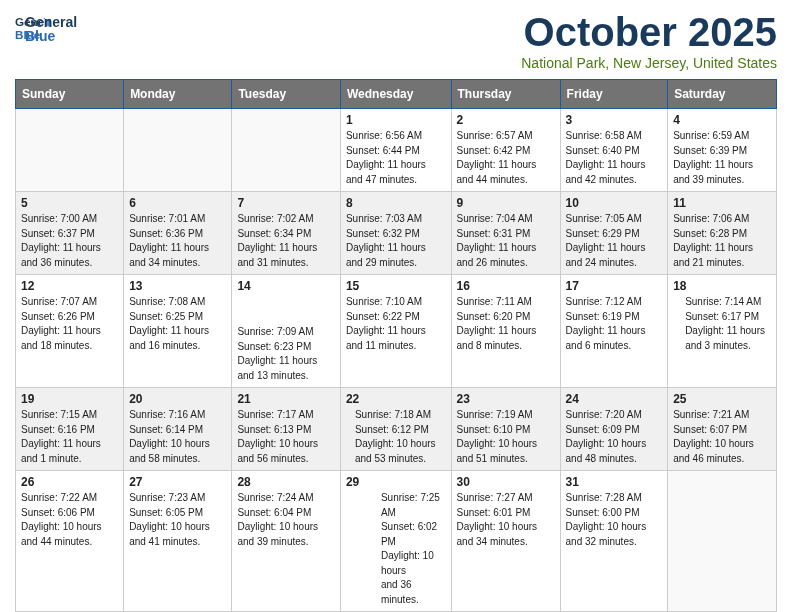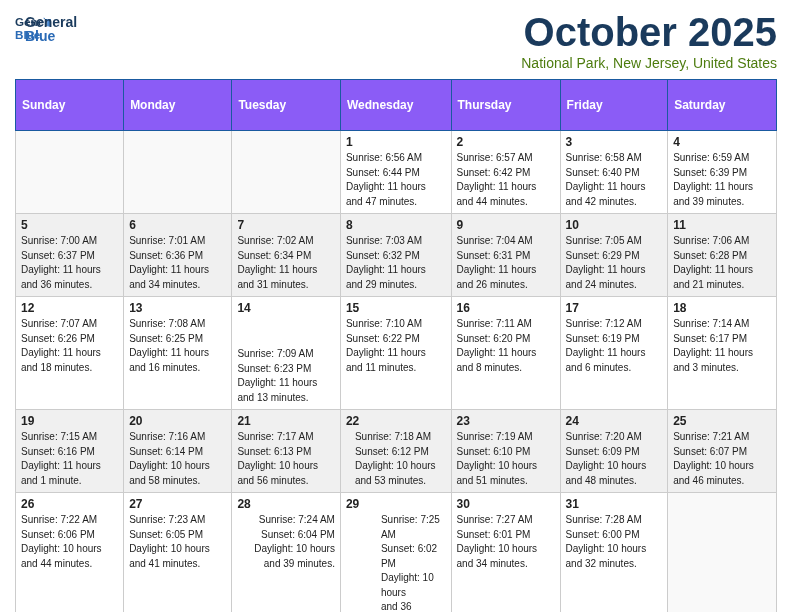--- a/index.html
+++ b/index.html
@@ -40,24 +40,24 @@
     .location {
       font-size: 14px;
       color: #4d7c0f;
     }
     .calendar {
       width: 100%;
       border-collapse: collapse;
       border: 1px solid #ccc;
     }
     .calendar th {
-      background-color: #8b5cf6;
+      background-color: #737373;
       color: #fff;
       font-size: 12px;
-      padding: 18px 6px;
+      padding: 7px 6px;
       text-align: left;
       border: 1px solid #1a5aa0;
       font-weight: bold;
     }
     .calendar td {
       vertical-align: top;
       border: 1px solid #ccc;
       padding: 4px 5px;
       font-size: 10px;
       color: #222;
@@ -241,21 +241,21 @@
           </td>
           <td>
             <span class="day-num">17</span>
             <div class="day-info" style="white-space: pre-line;">Sunrise: 7:12 AM
 Sunset: 6:19 PM
 Daylight: 11 hours
 and 6 minutes.</div>
           </td>
           <td>
             <span class="day-num">18</span>
-            <div class="day-info" style="white-space: pre-line;">Sunrise: 7:14 AM
+            <div class="day-info" style="white-space: pre-line; margin-left: 12px;">Sunrise: 7:14 AM
 Sunset: 6:17 PM
 Daylight: 11 hours
 and 3 minutes.</div>
           </td>
         </tr>
         <tr class="row-shaded">
           <td>
             <span class="day-num">19</span>
             <div class="day-info" style="white-space: pre-line;">Sunrise: 7:15 AM
 Sunset: 6:16 PM
@@ -315,21 +315,21 @@
           </td>
           <td>
             <span class="day-num">27</span>
             <div class="day-info" style="white-space: pre-line;">Sunrise: 7:23 AM
 Sunset: 6:05 PM
 Daylight: 10 hours
 and 41 minutes.</div>
           </td>
           <td>
             <span class="day-num">28</span>
-            <div class="day-info" style="white-space: pre-line; text-align: right;">Sunrise: 7:24 AM
+            <div class="day-info" style="white-space: pre-line;">Sunrise: 7:24 AM
 Sunset: 6:04 PM
 Daylight: 10 hours
 and 39 minutes.</div>
           </td>
           <td>
             <span class="day-num">29</span>
             <div class="day-info" style="white-space: pre-line; margin-left: 35px;">Sunrise: 7:25 AM
 Sunset: 6:02 PM
 Daylight: 10 hours
 and 36 minutes.</div>

